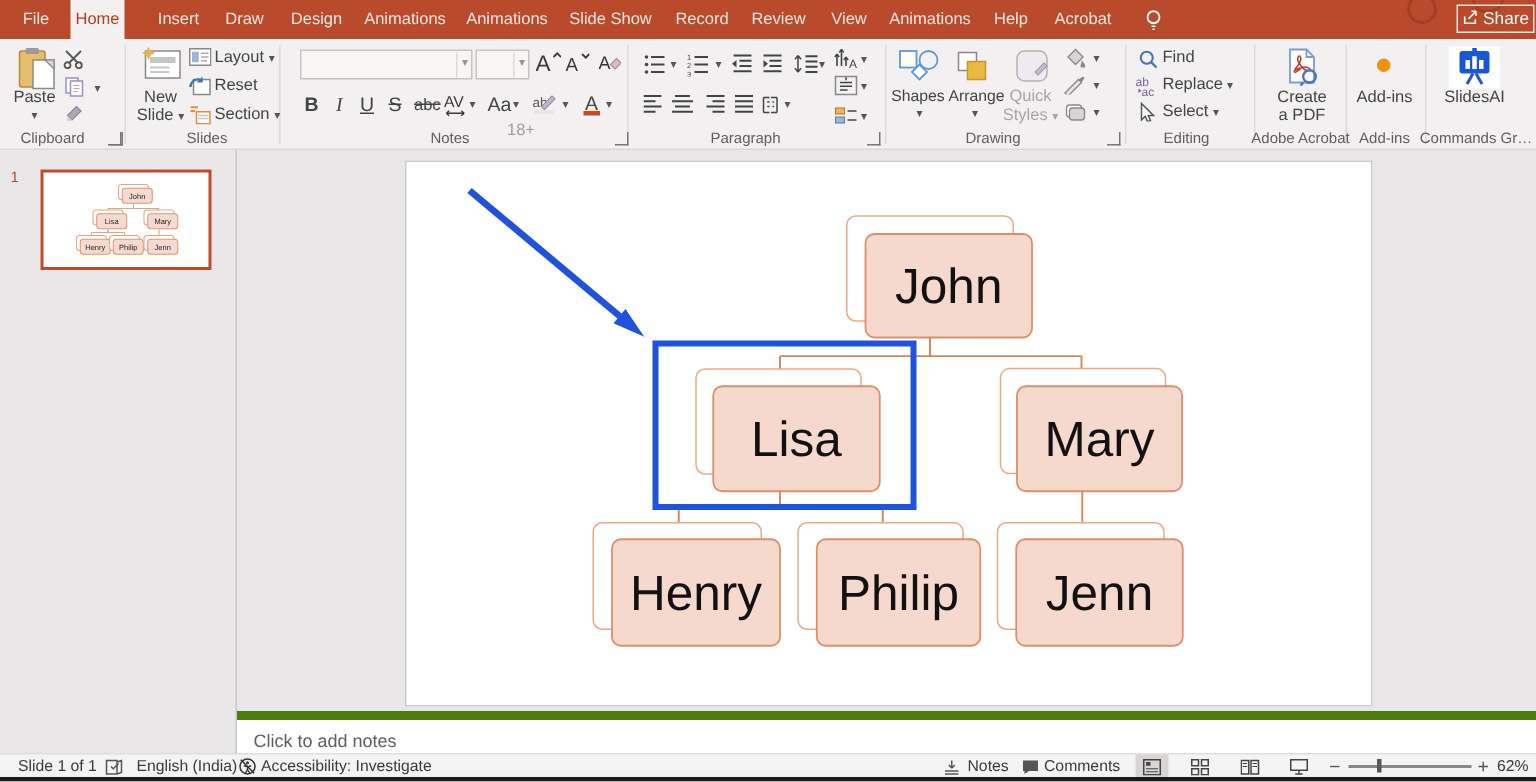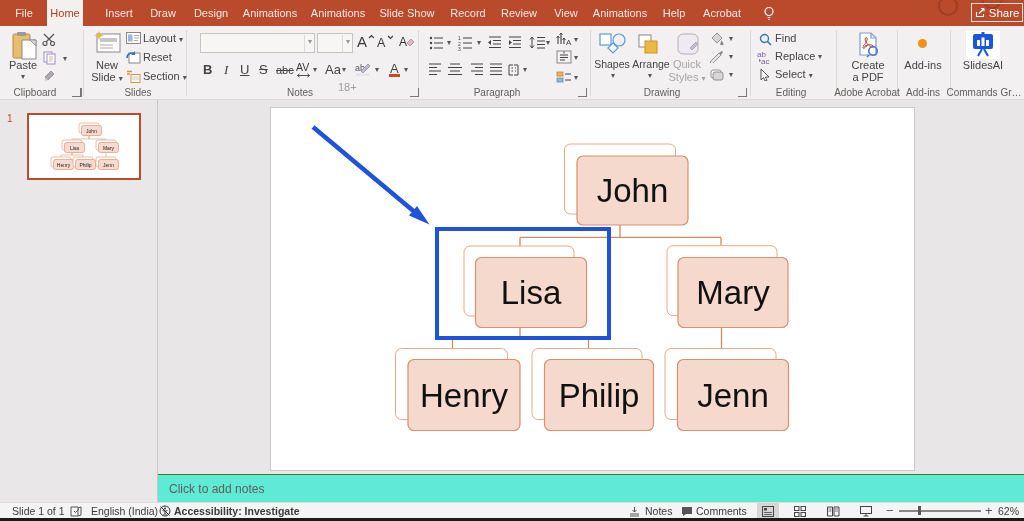--- a/index.html
+++ b/index.html
@@ -18,21 +18,21 @@
   .glabel { position:absolute; top:61px; font-size:10px; color:#605E5C; transform:translateX(-50%); white-space:nowrap; }
   .btxt { position:absolute; font-size:11px; color:#444; white-space:nowrap; }
   .ctr { transform:translateX(-50%); }
   .chev { font-size:8px; color:#555; }
   .combo { position:absolute; border:1px solid #C6C4C2; background:#F7F6F5; }
   
   #mainarea { position:absolute; left:0; top:100px; width:1024px; height:374px; background:#E8E6E6; }
   #thumbpanel { position:absolute; left:0; top:100px; width:158px; height:402px; background:#E9E7E7; border-right:1px solid #C9C7C6; }
   #slide { position:absolute; left:270px; top:107px; width:645px; height:364px; background:#fff; border:1px solid #CCCACA; }
   
-  #notesbar { position:absolute; left:158px; top:474px; width:866px; height:28px; background:#5eead4; border-top:1px solid #4d7c0f; }
+  #notesbar { position:absolute; left:158px; top:474px; width:866px; height:28px; background:#ffffff; border-top:6px solid #4d7c0f; }
   #notesbar span { position:absolute; left:11px; top:7px; font-size:12px; color:#605E5C; }
   #statusbar { position:absolute; left:0; top:502px; width:1024px; height:32px; background:#F4F4F4; border-top:1px solid #E0DEDD; font-size:10.5px; color:#3B3A39; }
   #blackstrip { position:absolute; left:0; top:518px; width:1024px; height:3px; background:#1B1B1B; }
   .sbtxt { position:absolute; top:1px; line-height:14px; white-space:nowrap; }
 </style>
 </head>
 <body>
 
 <div id="titlebar">
   <span class="tab" style="left:24px;">File</span>
@@ -399,21 +399,21 @@
     <path d="M1 1h7v9H1zM8 10l3-1V1L8 2" fill="none" stroke="#555" stroke-width="1"></path>
     <path d="M4 5l1.5 1.5L9 3" fill="none" stroke="#555" stroke-width="1"></path>
   </svg>
   <span class="sbtxt" style="left:91px;">English (India)</span>
   <svg class="abs" style="left:159px;top:2px;" width="12" height="12" viewBox="0 0 12 12">
     <circle cx="6" cy="6" r="5" fill="none" stroke="#333" stroke-width="1"></circle>
     <circle cx="6" cy="3.5" r="1" fill="#333"></circle>
     <path d="M3.5 5.5l2.5 0.7 2.5-0.7M6 6.2v2M6 8.2l-1.5 2M6 8.2l1.5 2" stroke="#333" stroke-width="0.9" fill="none"></path>
     <path d="M1.5 1.5l9 9" stroke="#333" stroke-width="1"></path>
   </svg>
-  <span class="sbtxt" style="left:174px;font-weight:bold;text-align:right;">Accessibility: Investigate</span>
+  <span class="sbtxt" style="left:174px;font-weight:normal;text-align:right;">Accessibility: Investigate</span>
   <svg class="abs" style="left:629px;top:3px;" width="11" height="11" viewBox="0 0 11 11">
     <path d="M1 8h9M1 10h9" stroke="#555" stroke-width="1"></path>
     <path d="M5.5 1v5M5.5 1l-2 2M5.5 1l2 2" stroke="#555" stroke-width="1" fill="none" transform="rotate(180 5.5 3.5)"></path>
   </svg>
   <span class="sbtxt" style="left:645px;">Notes</span>
   <svg class="abs" style="left:681px;top:3px;" width="12" height="11" viewBox="0 0 12 11">
     <path d="M1 1h10v7H5L2 10V8H1z" fill="#555"></path>
   </svg>
   <span class="sbtxt" style="left:696px;">Comments</span>
   <span class="abs" style="left:757px;top:0;width:22px;height:16px;background:#D8D6D4;"></span>

